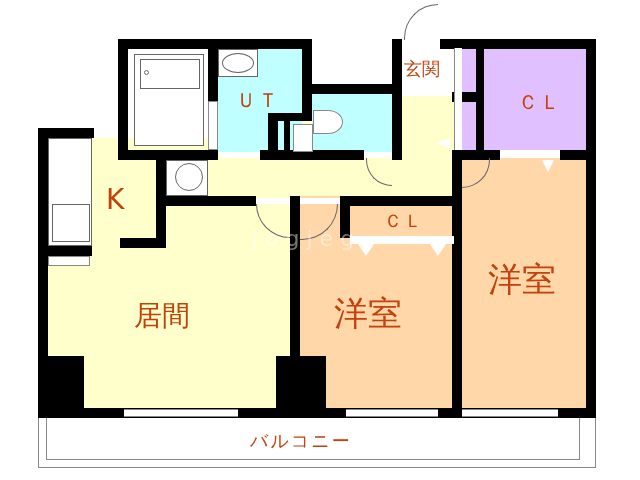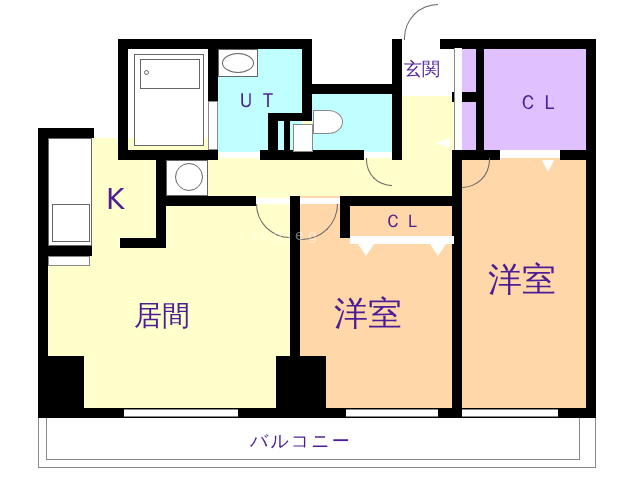--- a/index.html
+++ b/index.html
@@ -4,21 +4,21 @@
 <style>
   html, body { margin:0; padding:0; background:#ffffff; }
   body { width:640px; height:480px; position:relative; overflow:hidden; font-family:"DejaVu Sans", sans-serif; }
   .abs { position:absolute; box-sizing:border-box; }
   .wall { background:#000; }
   .yellow { background:#ffffcc; }
   .cyan { background:#c0ffff; }
   .peach { background:#ffd7a8; }
   .purple { background:#e0c0ff; }
   .white { background:#ffffff; }
-  .label { position:absolute; color:#4c1d95; white-space:nowrap; line-height:1; }
+  .label { position:absolute; color:#c2410c; white-space:nowrap; line-height:1; }
   .fix { border:1px solid #666; background:#fff; }
   .tri { width:0; height:0; position:absolute; }
 </style>
 </head>
 <body>
 
 <div class="abs yellow" style="left:46px;top:138px;width:244px;height:272px;"></div>
 <div class="abs yellow" style="left:216px;top:90px;width:240px;height:106px;"></div>
 
 <div class="abs cyan" style="left:218px;top:48px;width:84px;height:104px;"></div>
@@ -120,13 +120,13 @@
 <div class="label" style="left:106px;top:186px;font-size:28px;">K</div>
 <div class="label" style="left:134px;top:302px;font-size:28px;">居間</div>
 <div class="label" style="left:236px;top:90px;font-size:20px;letter-spacing:2px;">ＵＴ</div>
 <div class="label" style="left:404px;top:60px;font-size:18px;">玄関</div>
 <div class="label" style="left:518px;top:92px;font-size:20px;letter-spacing:2px;">ＣＬ</div>
 <div class="label" style="left:384px;top:212px;font-size:18px;letter-spacing:2px;">ＣＬ</div>
 <div class="label" style="left:334px;top:296px;font-size:34px;">洋室</div>
 <div class="label" style="left:488px;top:262px;font-size:34px;">洋室</div>
 <div class="label" style="left:250px;top:432px;font-size:18px;letter-spacing:2px;">バルコニー</div>
 
-<div class="label" style="left:252px;top:228px;font-size:14px;color:rgba(255,255,255,0.45);">j o g j e g</div>
+<div class="label" style="left:252px;top:228px;font-size:22px;color:rgba(255,255,255,0.45);">j o g j e g</div>
 
 </body></html>

